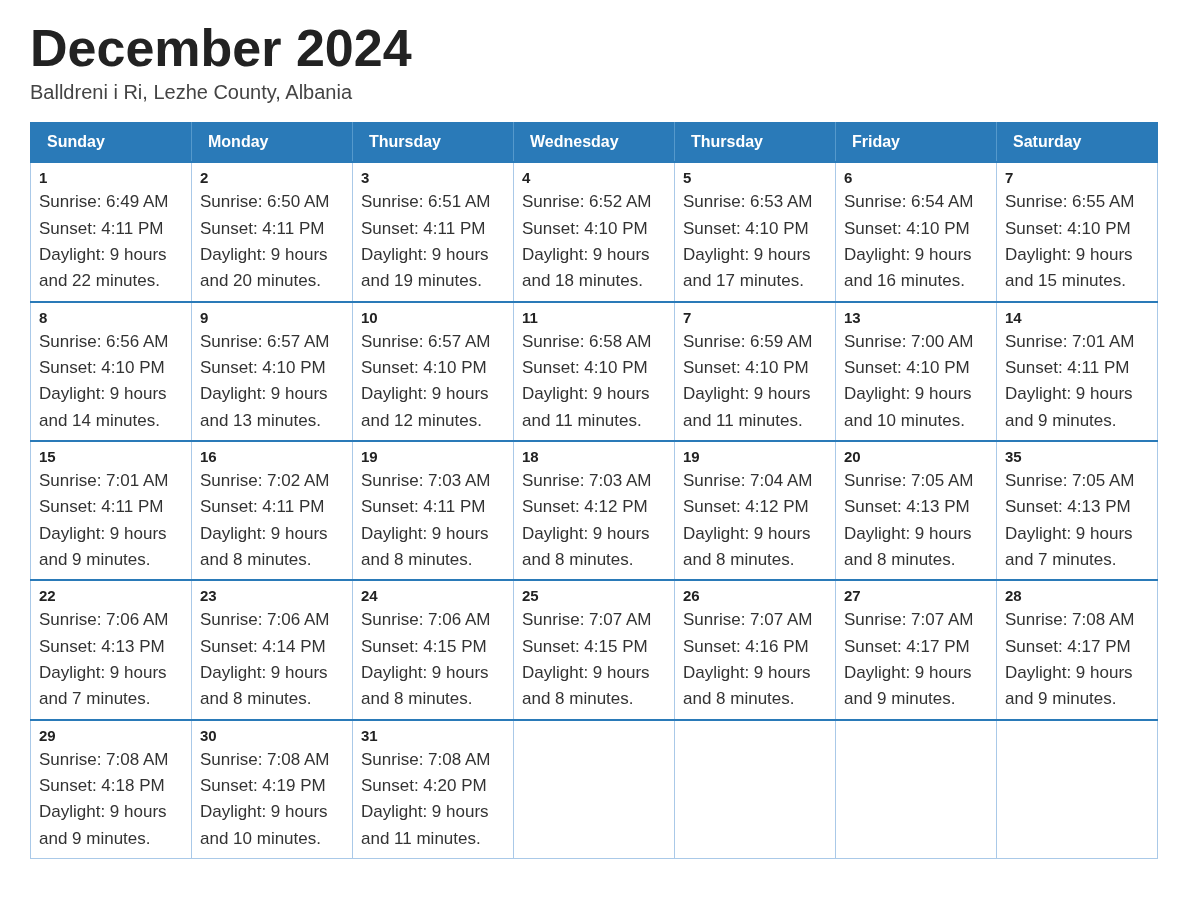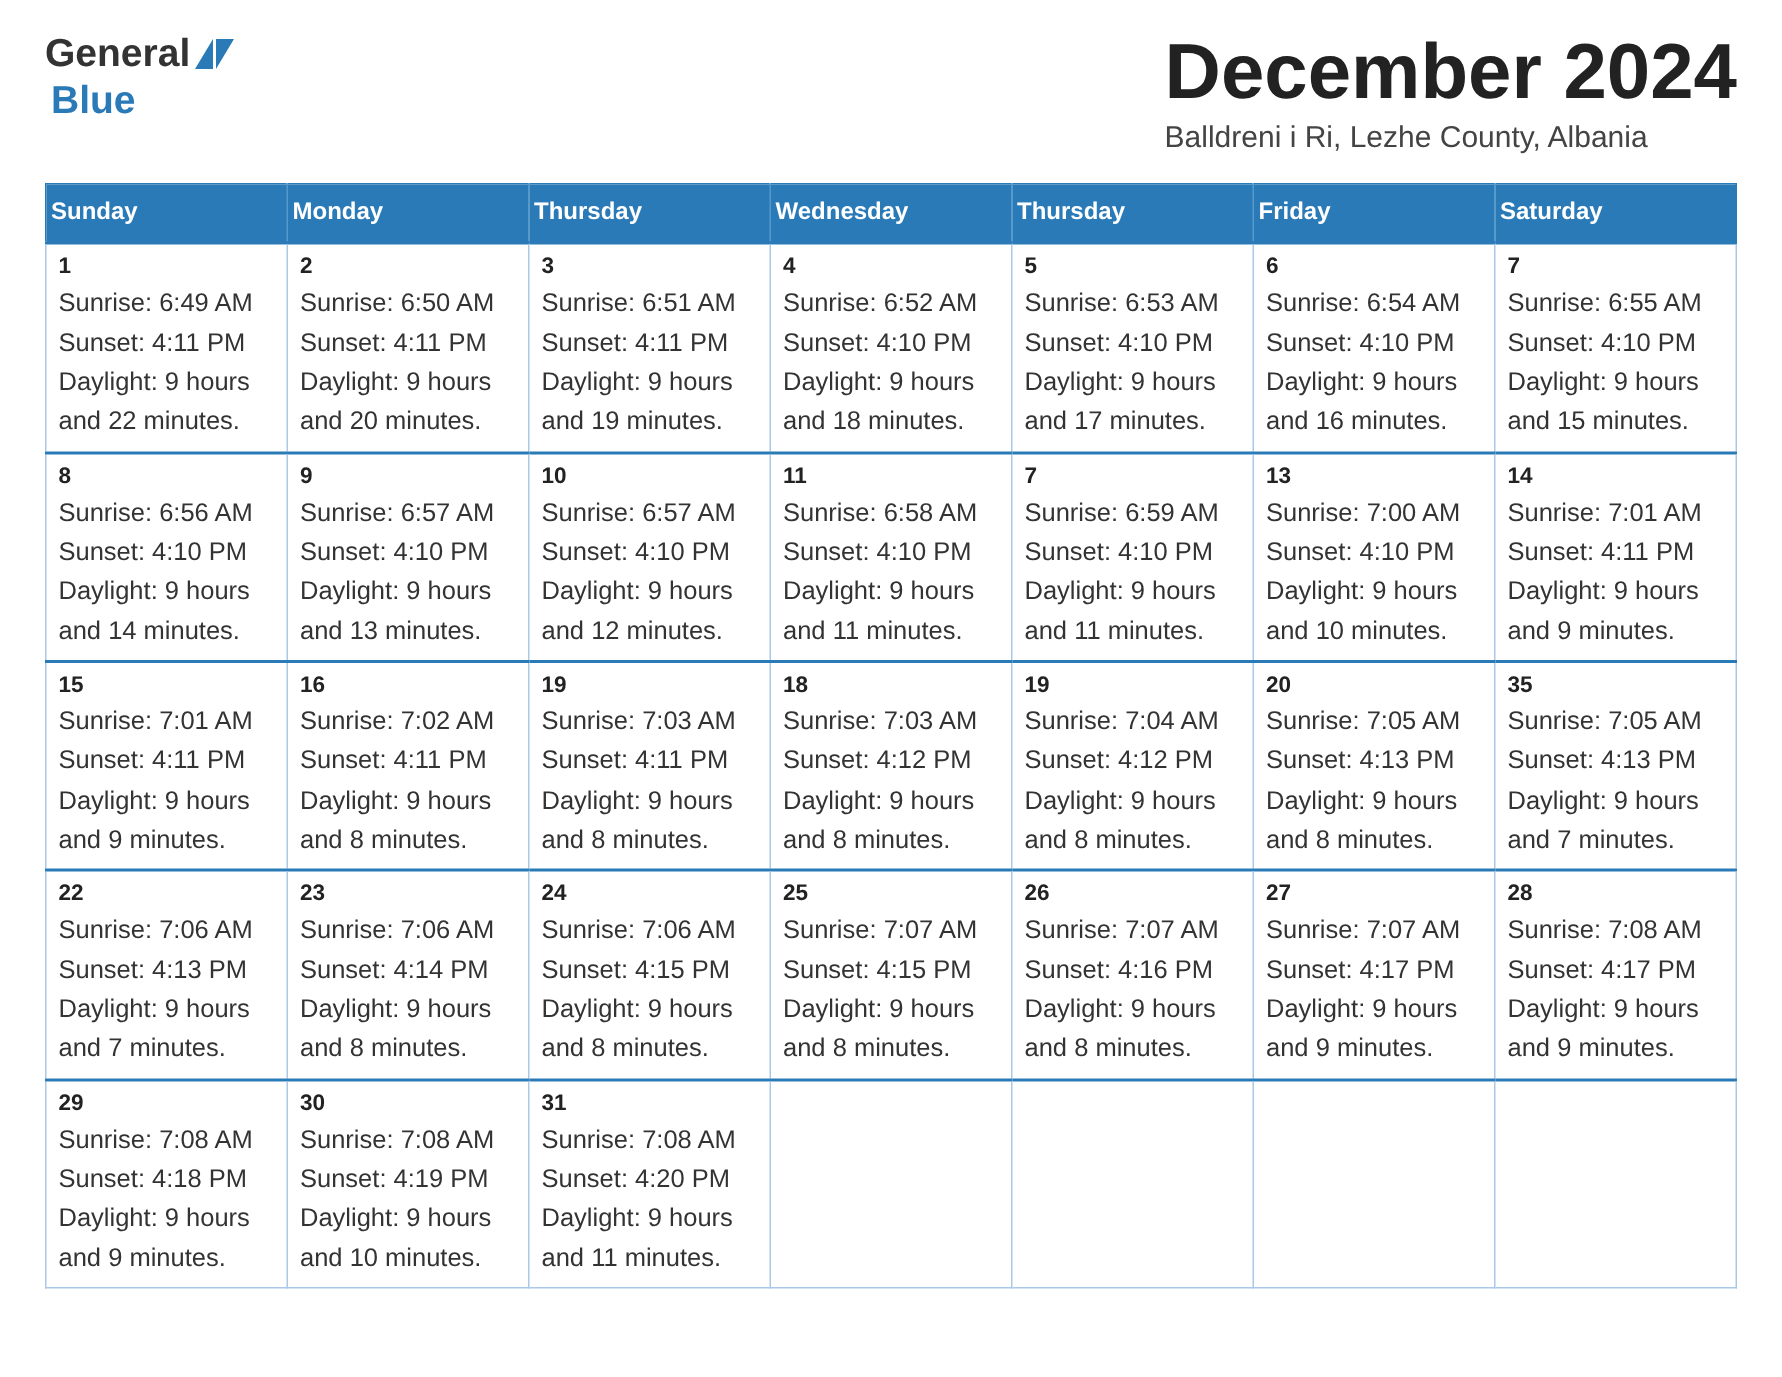--- a/index.html
+++ b/index.html
@@ -45,21 +45,21 @@
     .calendar-table {
       width: 100%;
       border-collapse: collapse;
       border: 1px solid #2a7ab8;
     }
     .calendar-table thead tr th {
       background-color: #2a7ab8;
       color: #fff;
       font-size: 16px;
       font-weight: bold;
-      padding: 10px 3px;
+      padding: 10px 16px;
       text-align: left;
       border-right: 1px solid #5599cc;
     }
     .calendar-table thead tr th:last-child {
       border-right: none;
     }
     .calendar-table tbody tr td {
       border: 1px solid #aac9e8;
       vertical-align: top;
       padding: 6px 8px;
@@ -105,32 +105,20 @@
     }
     .tri2 {
       border-width: 20px 12px 0 0;
       border-color: #2a7ab8 transparent transparent transparent;
     }
   </style>
 </head>
 <body>
 
 <div class="header-section">
-  <div class="logo-area">
-    <div class="logo-text">
-      <span class="logo-general">General</span>
-      <span class="logo-icon">
-        <span class="logo-triangle tri1"></span>
-        <span class="logo-triangle tri2"></span>
-      </span>
-    </div>
-    <div style="margin-left: 4px;">
-      <span class="logo-blue" style="font-size:26px; font-weight:bold;">Blue</span>
-    </div>
-  </div>
   <div class="title-area">
     <div class="month-title">December 2024</div>
     <div class="location-title">Balldreni i Ri, Lezhe County, Albania</div>
   </div>
 </div>
 
 <table class="calendar-table">
   <thead>
     <tr>
     <th>Sunday</th>

